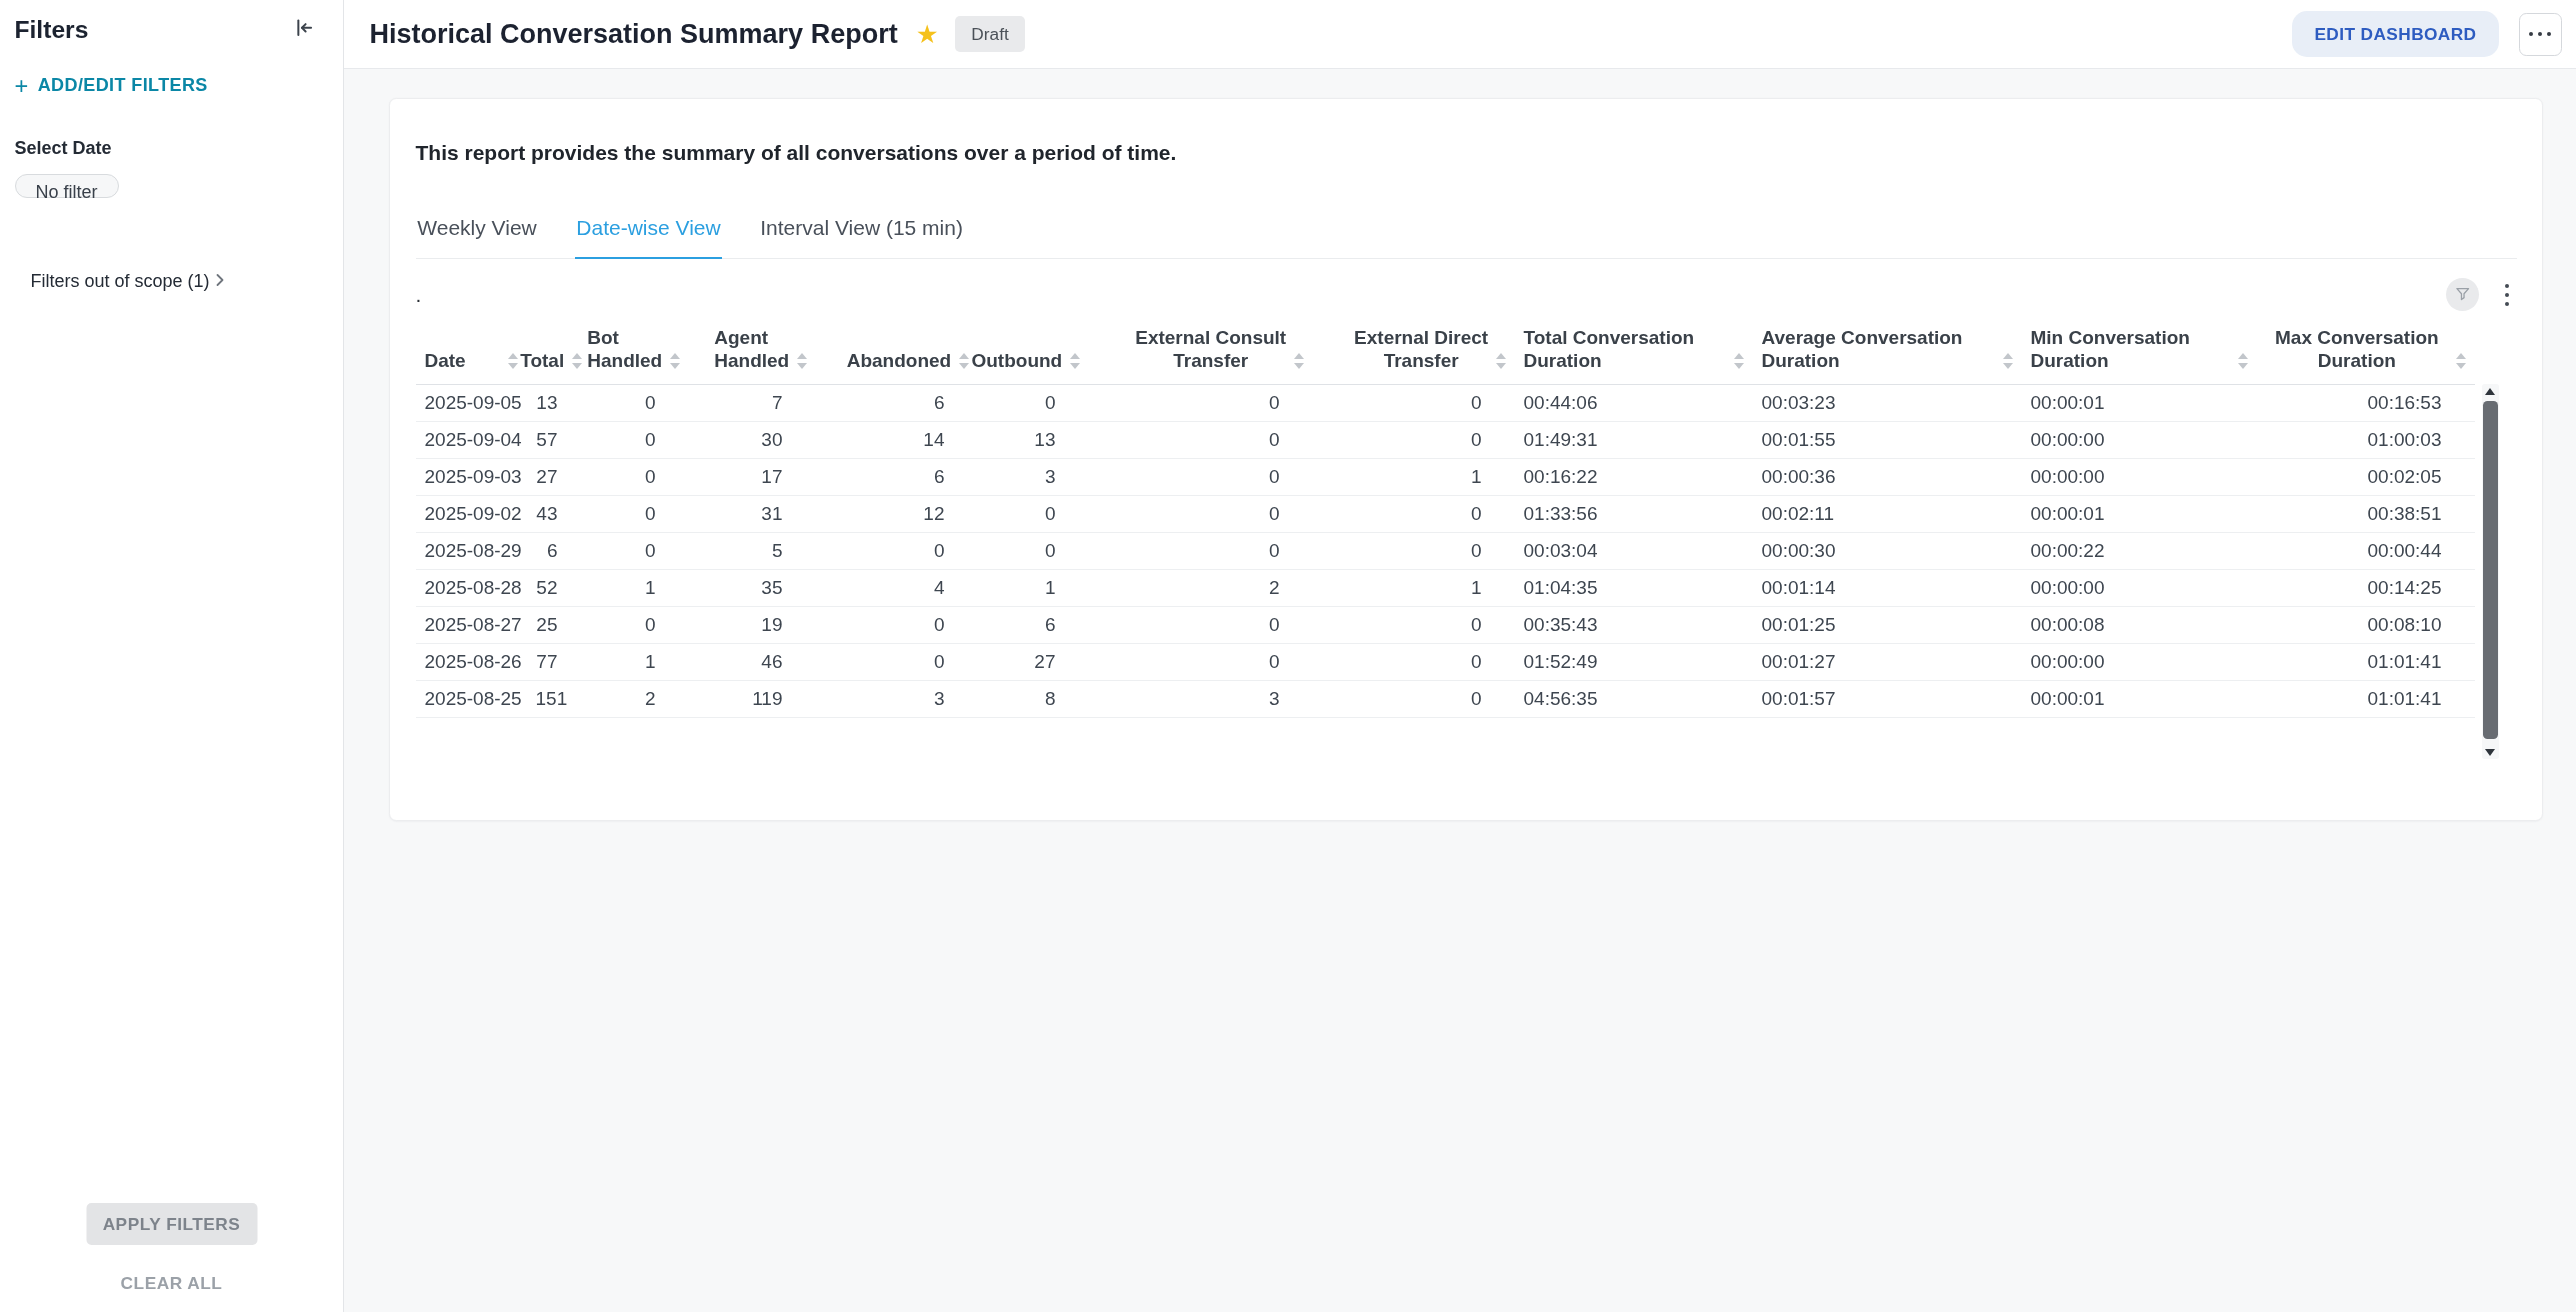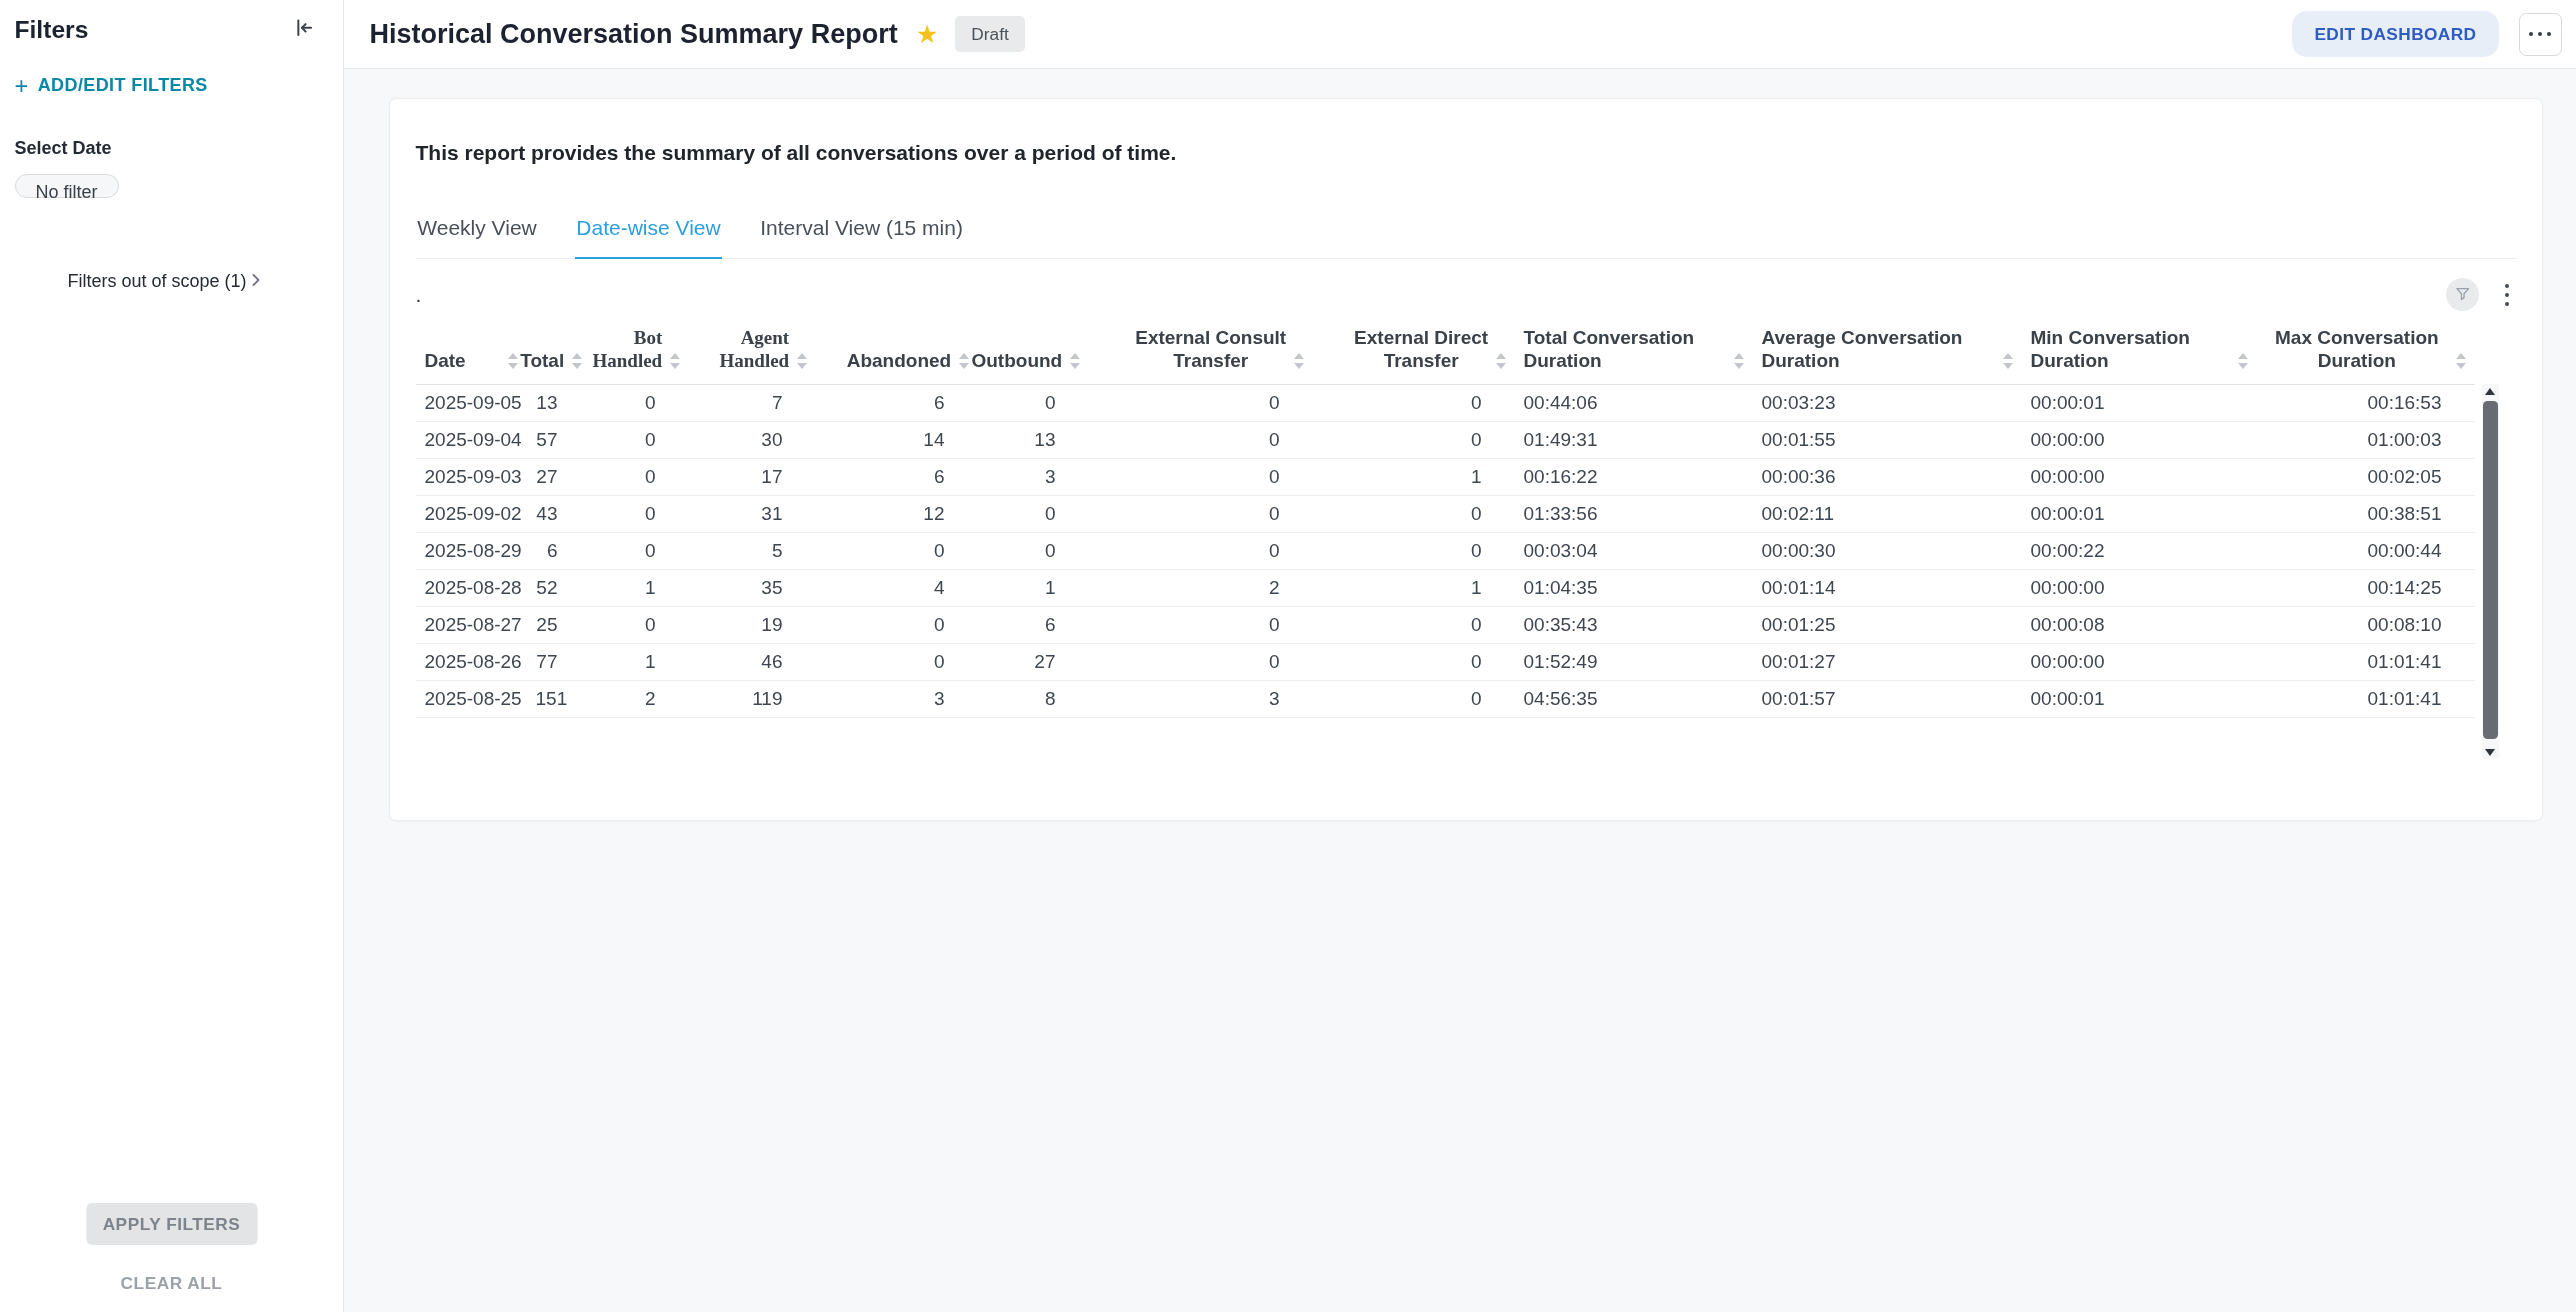--- a/index.html
+++ b/index.html
@@ -14,22 +14,22 @@
   .sb-title { font-size:24.6px; font-weight:700; color:#1c2330; }
   .collapse-btn { background:none; border:none; cursor:pointer; padding:3.6px; display:flex; }
   .addedit { background:none; border:none; cursor:pointer; display:flex; align-items:center; gap:9px;
              margin-top:29px; color:var(--accent-teal,#0b87a6); font-weight:700; font-size:18px;
              letter-spacing:0.4px; font-family:inherit; }
   .addedit .plus { font-size:23.6px; font-weight:400; line-height:18px; }
   .sb-section-label { margin-top:42px; font-size:18px; font-weight:700; color:#242b35; }
   .chip { margin-top:14.5px; display:inline-block; background:#f6f7f8; border:0.9px solid #d8dbde;
           border-radius:20px; height:24px; line-height:35px; padding:0 20px; font-size:18px;
           color:#39404a; cursor:pointer; font-family:inherit; }
-  .scope-row { margin-top:69px; display:flex; align-items:center; justify-content:center;
-               cursor:pointer; }
+  .scope-row { margin-top:69px; display:flex; align-items:center; justify-content:flex-start;
+               cursor:pointer;margin-left:16px; }
   .scope-row span:first-child { font-size:18px; color:#242b35; }
   .apply-btn { position:absolute; bottom:67px; left:50%; transform:translateX(-50%);
                width:171px; height:42px; background:#e3e4e6; color:#7d838b; border:none;
                border-radius:5px; font-size:17.3px; font-weight:700; letter-spacing:0.5px;
                cursor:pointer; font-family:inherit; }
   .clear-btn { position:absolute; bottom:18px; left:50%; transform:translateX(-50%);
                background:none; border:none; color:#9ba1a8; font-size:17.3px; font-weight:700;
                letter-spacing:0.5px; cursor:pointer; font-family:inherit; }
 
   
@@ -68,21 +68,21 @@
   .kebab i { width:4.5px; height:4.5px; border-radius:50%; background:#444b54; display:block; }
 
   
   .table-wrap { position:relative; margin-top:5.5px; }
   table { border-collapse:collapse; table-layout:fixed; width:2059px; }
   th { vertical-align:bottom; padding:5.5px 9px 11px; border-bottom:0.9px solid #dfe2e6;
        font-size:19px; font-weight:700; color:#3a4149; cursor:pointer; }
   .th-inner { display:flex; align-items:flex-end; gap:7.3px; line-height:23.6px; }
   .jend { justify-content:flex-end; }
   .jbetween { justify-content:space-between; }
-  .ta-left { text-align:left; } .ta-right { text-align:center; } .ta-center { text-align:right;font-family:Liberation Serif, serif; }
+  .ta-left { text-align:left; } .ta-right { text-align:center; } .ta-center { text-align:left; }
   .sort { display:inline-flex; flex-direction:column; gap:3.6px; margin-bottom:4.5px; }
   .sort i { display:block; width:0; height:0; border-left:5.5px solid transparent; border-right:5.5px solid transparent; }
   .sort .up { border-bottom:6.4px solid #c2c6cb; }
   .sort .down { border-top:6.4px solid #c2c6cb; }
   td { height:37px; padding:0 9px; font-size:19px; color:#3e4650; border-bottom:0.9px solid #edeff1;
        white-space:nowrap; }
   td.col-right { text-align:right; padding-right:33px; }
   td.col-left { text-align:left; }
 
   

